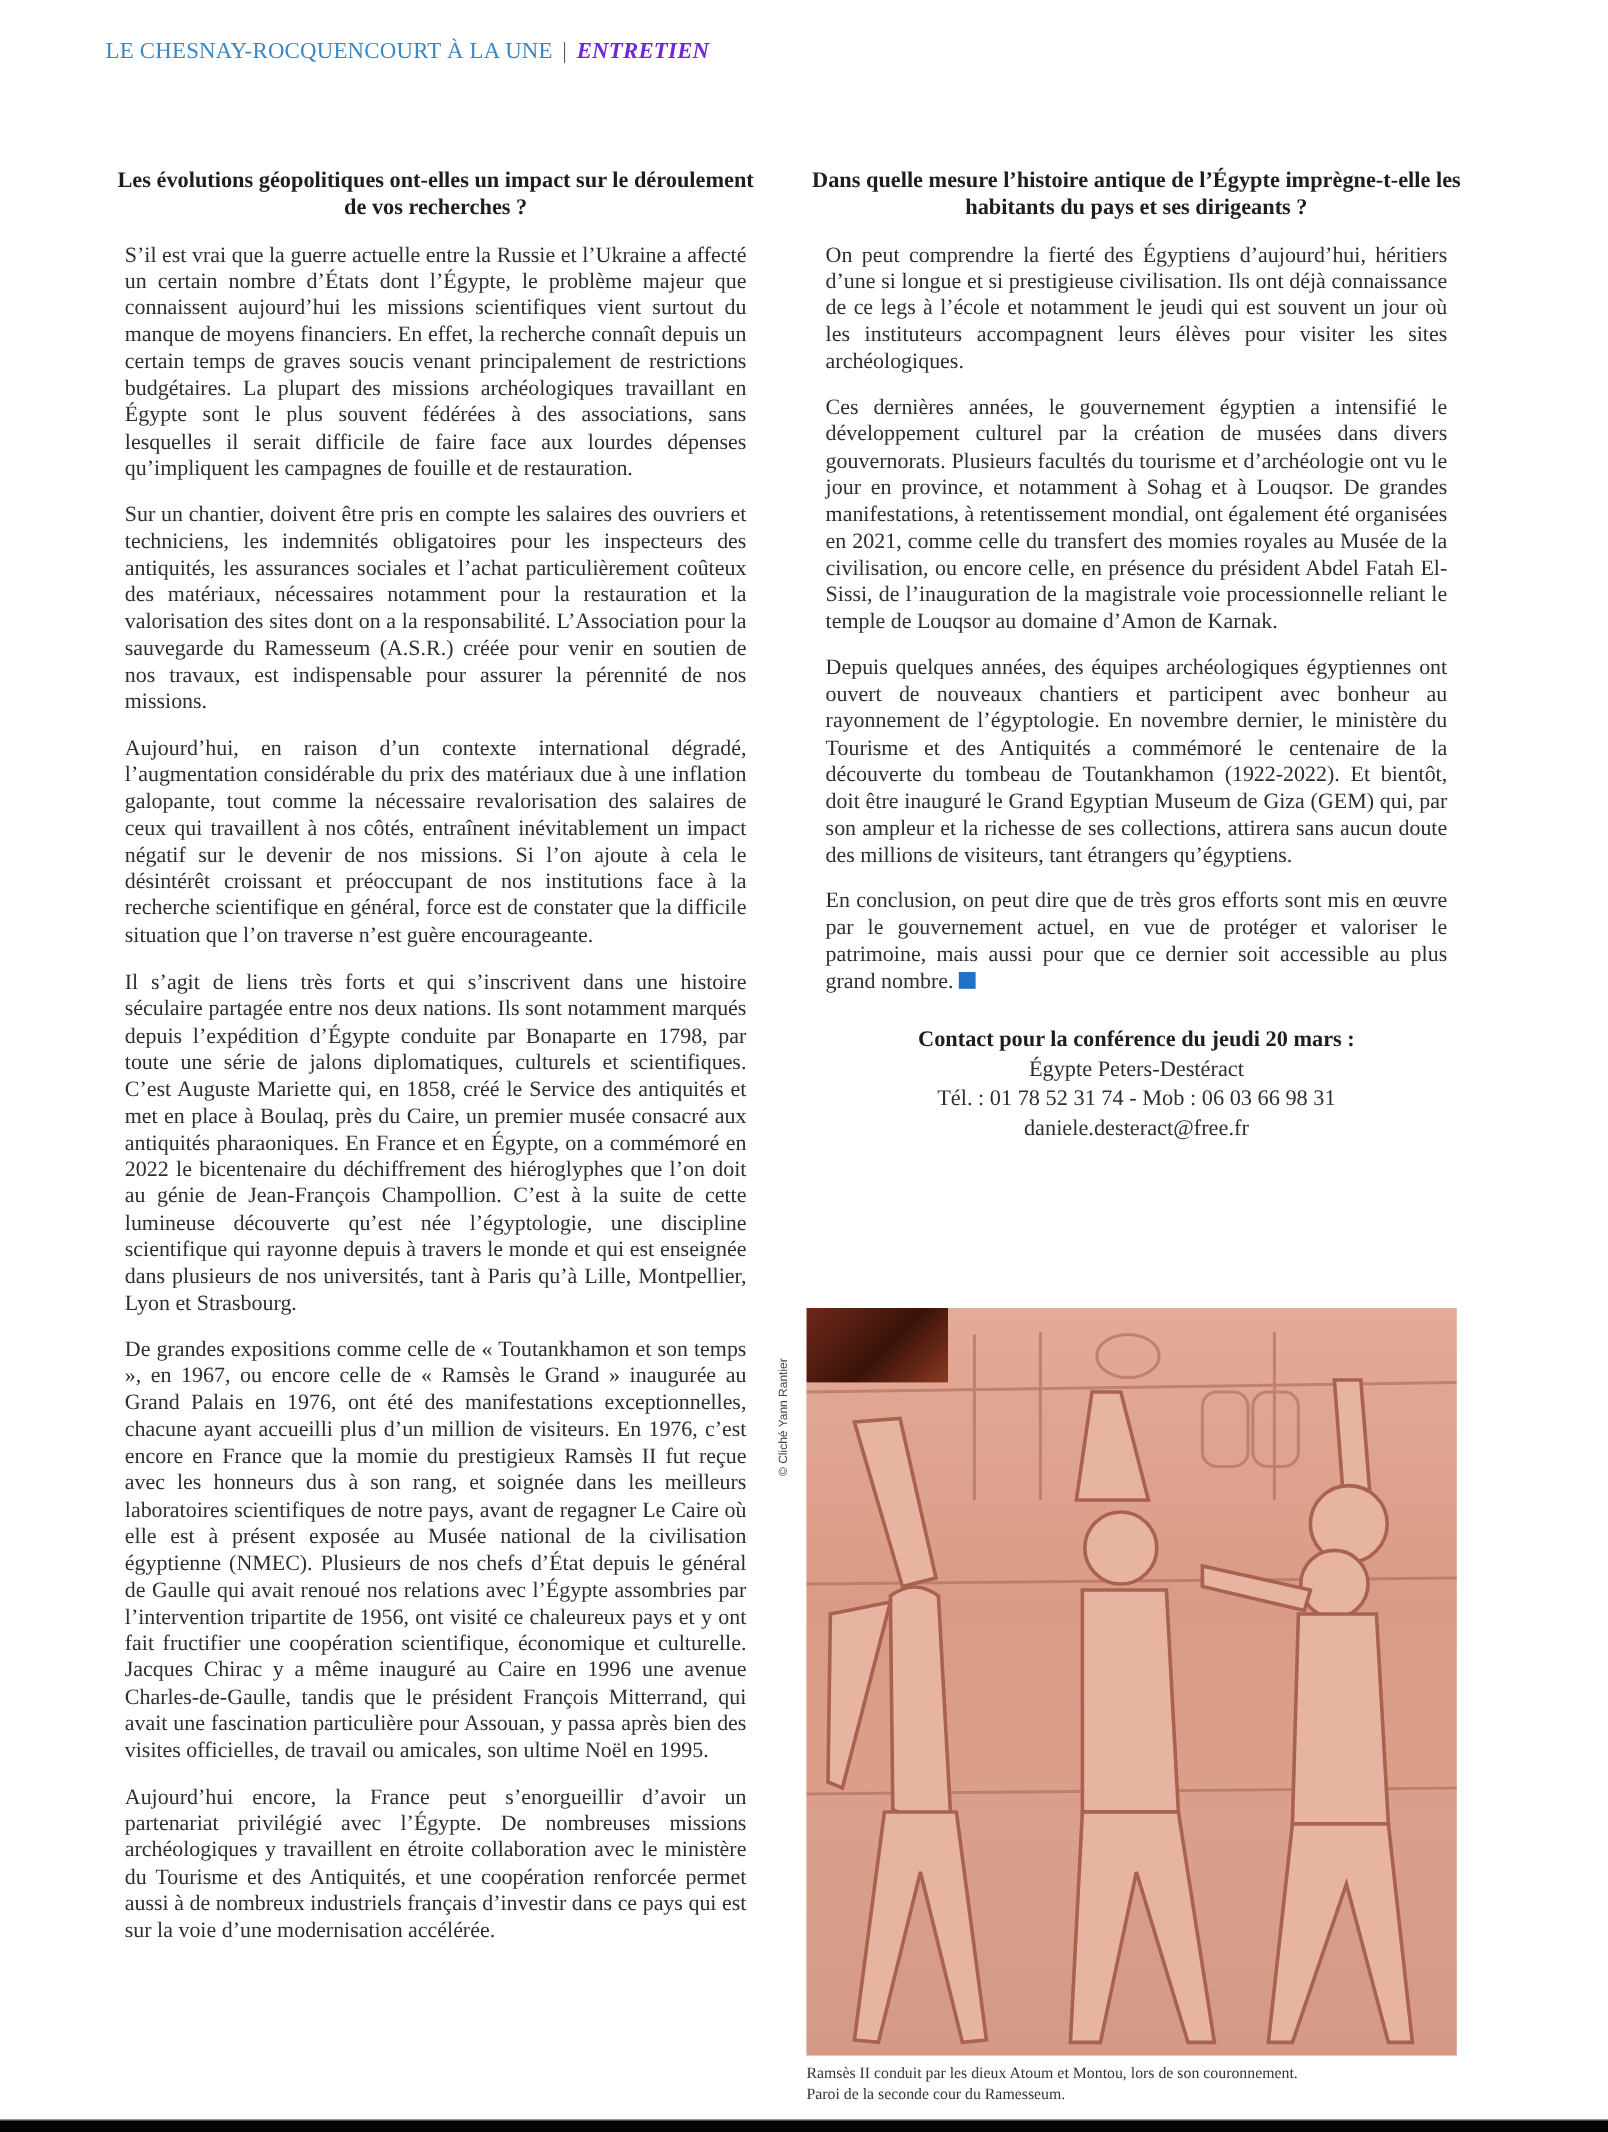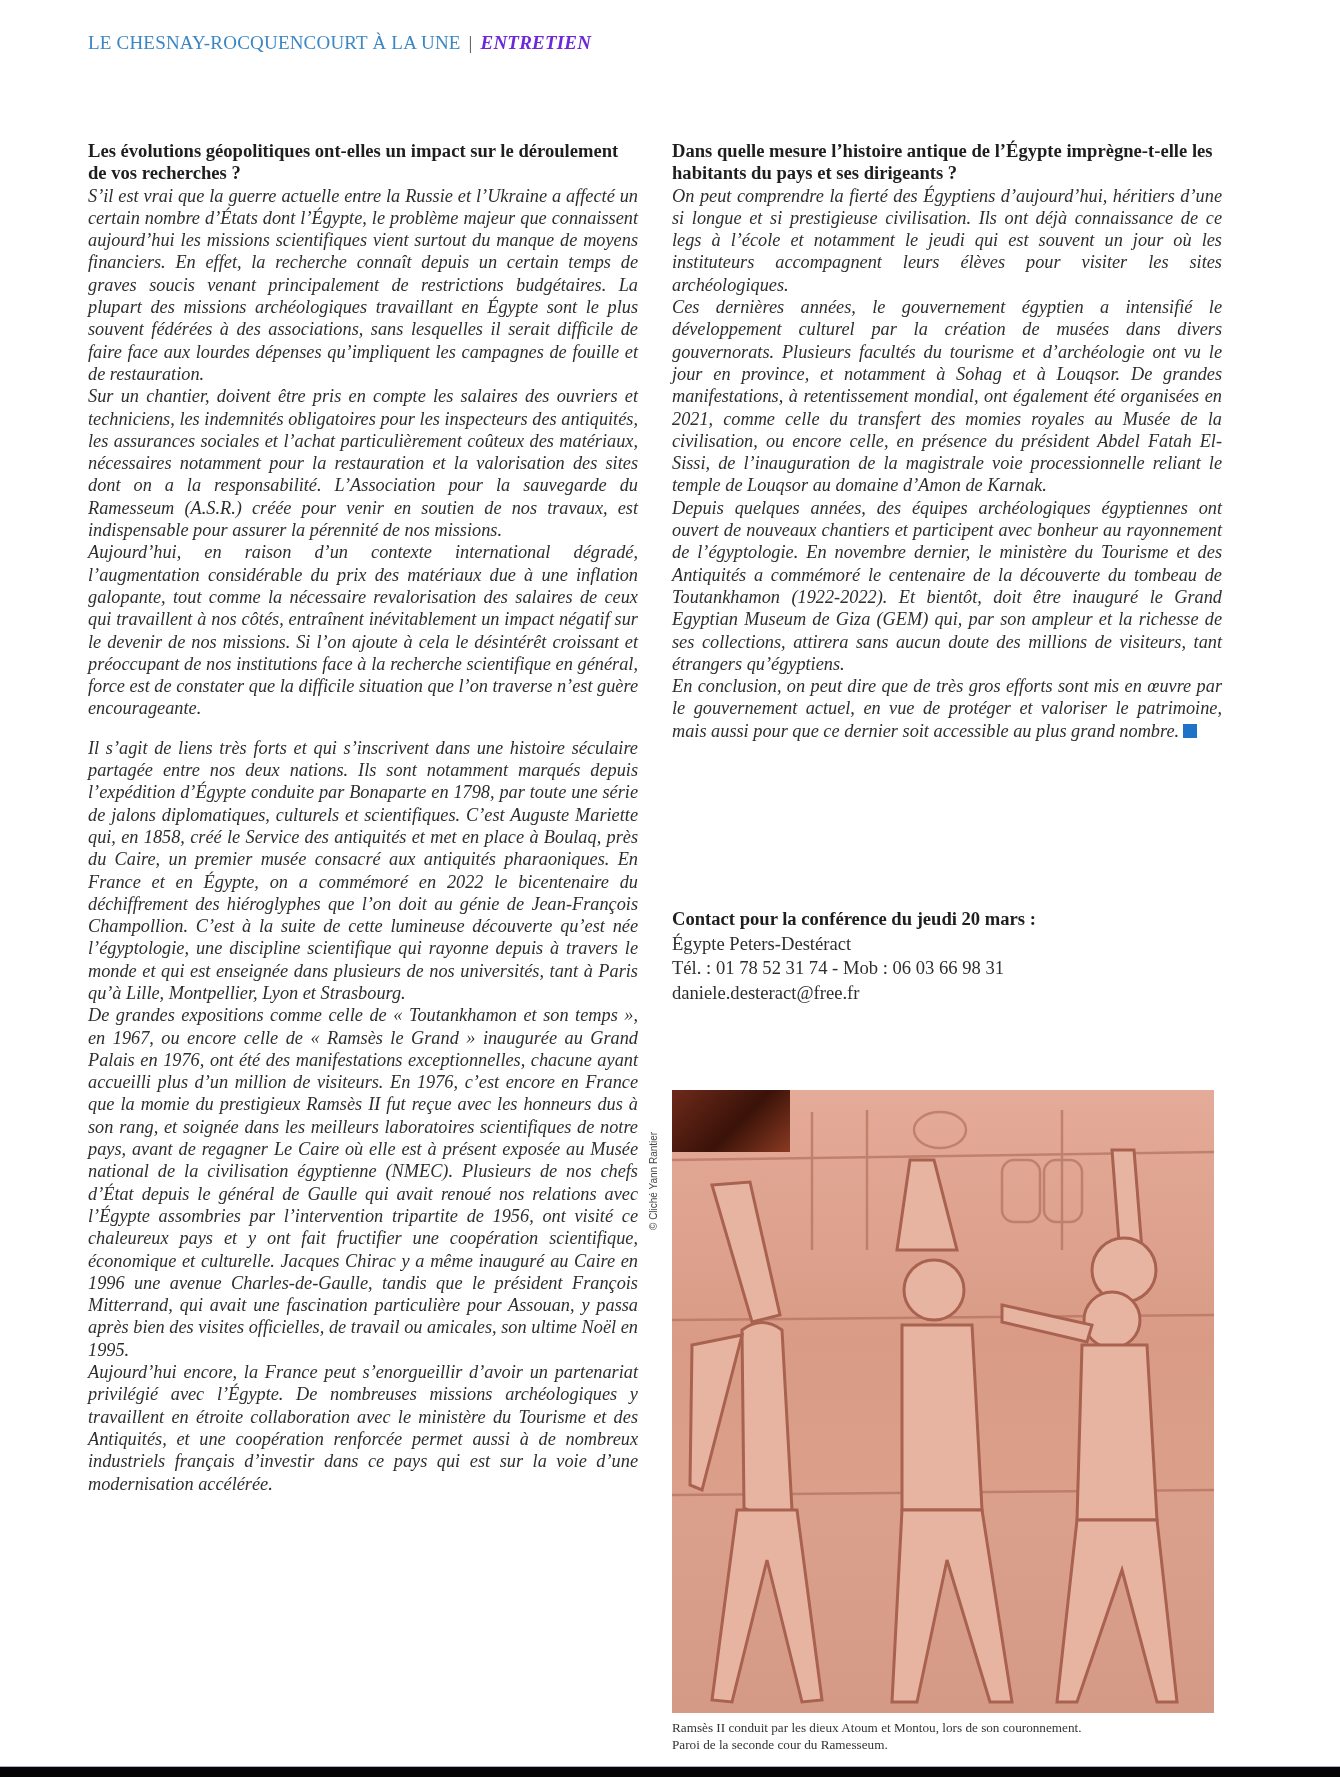--- a/index.html
+++ b/index.html
@@ -10,28 +10,28 @@
     }
     .running-head {
       position: absolute; left: 88px; top: 32px;
       font-size: 19px; letter-spacing: 0.2px; color: #3b86c4;
     }
     .running-head .sep { color: #555; margin: 0 3px; }
     .running-head .section { color: #6d28d9; font-style: italic; font-weight: bold; }
     .col { position: absolute; font-size: 18.3px; line-height: 22.3px; text-align: justify; }
     .col-left { left: 88px; top: 140px; width: 550px; }
     .col-right { left: 672px; top: 140px; width: 550px; }
-    .q { font-weight: bold; color: #1e1e1e; font-size: 18.6px; line-height: 22.3px; text-align: left; margin: 0; }
-    .p { margin: 0; hyphens: auto; font-style: italic; }
+    .q { font-weight: bold; color: #1e1e1e; font-size: 18.6px; line-height: 22.3px; text-align: center; margin: 0; }
+    .p { margin: 16px; hyphens: auto; }
     .q2 { margin-top: 27px; }
     .p-after-q2 { margin-top: 17px; }
     .end-square { display: inline-block; width: 14px; height: 14px; background: #1e73c8; vertical-align: -1px; margin-left: 4px; }
     .contact {
-      position: absolute; left: 672px; top: 907px; width: 550px;
-      text-align: left; font-size: 18.6px; line-height: 24.5px;
+      position: absolute; left: 672px; top: 855px; width: 550px;
+      text-align: center; font-size: 18.6px; line-height: 24.5px;
     }
     .contact .title { font-weight: bold; color: #1e1e1e; }
     .photo-credit {
       position: absolute; left: 648px; top: 1230px; transform: rotate(-90deg); transform-origin: left top;
       font-family: "Liberation Sans", "DejaVu Sans", sans-serif; font-size: 10px; color: #444;
       white-space: nowrap;
     }
     .photo {
       position: absolute; left: 672px; top: 1090px; width: 542px; height: 623px;
       background: linear-gradient(180deg, #e4ab98 0%, #d99b86 40%, #dba08b 70%, #d59a86 100%);

